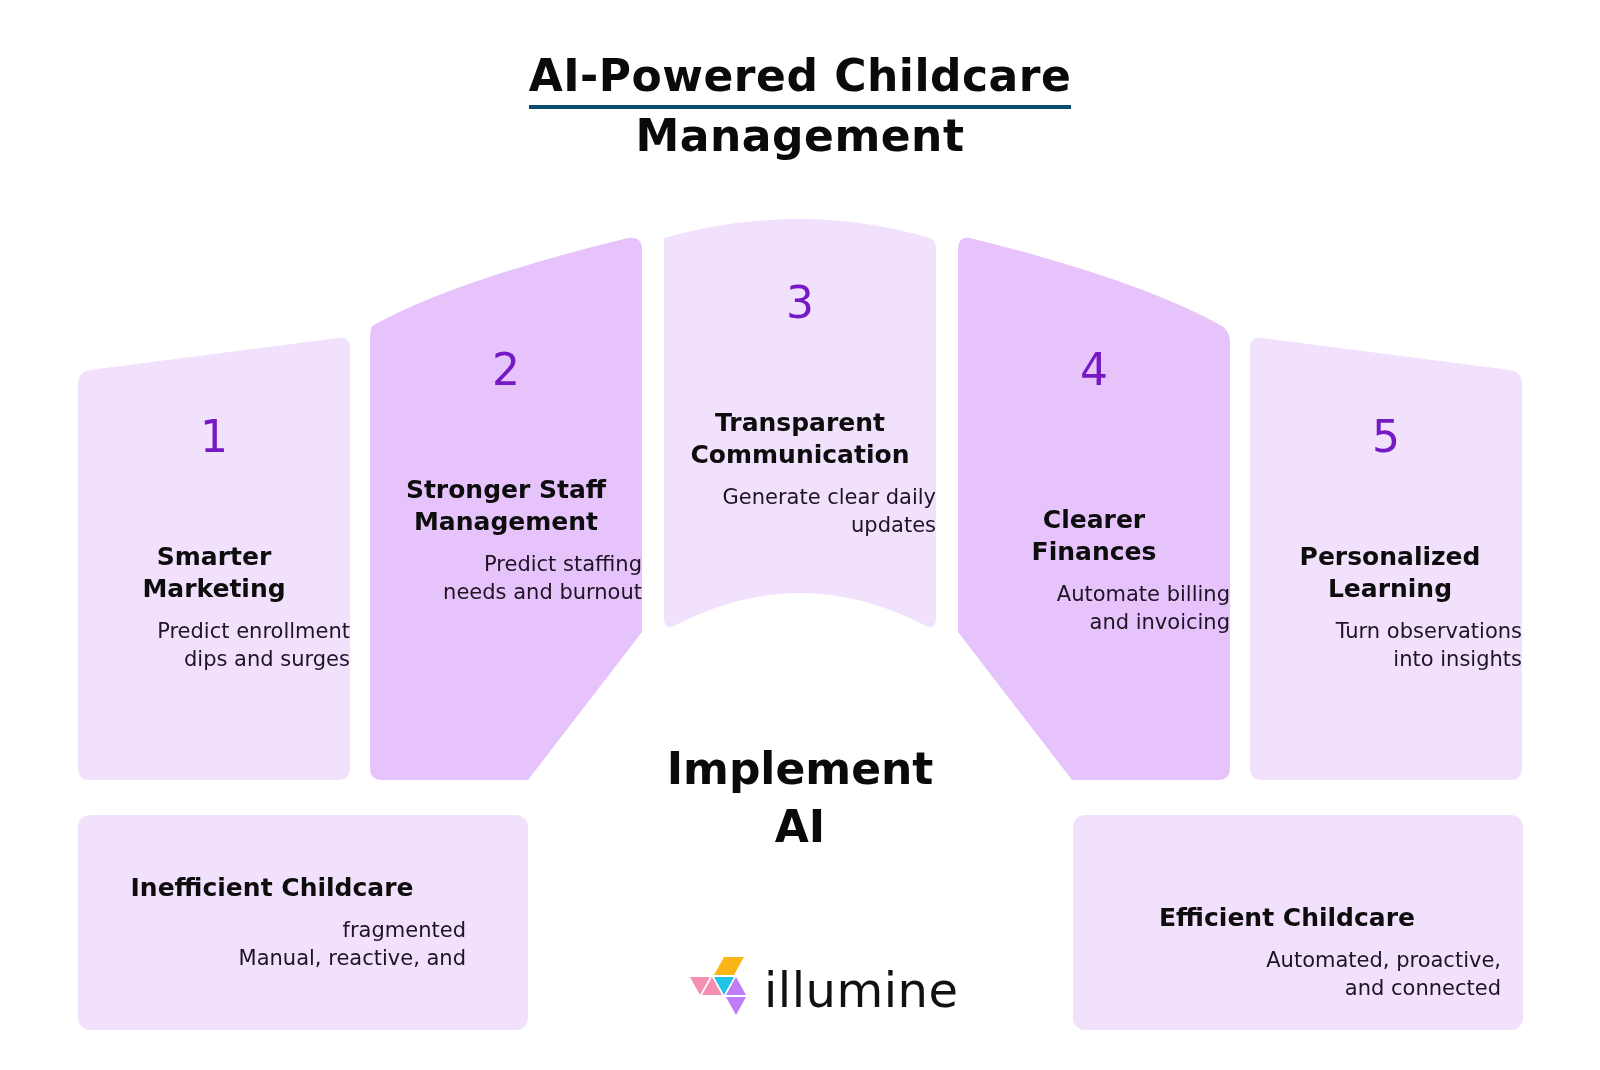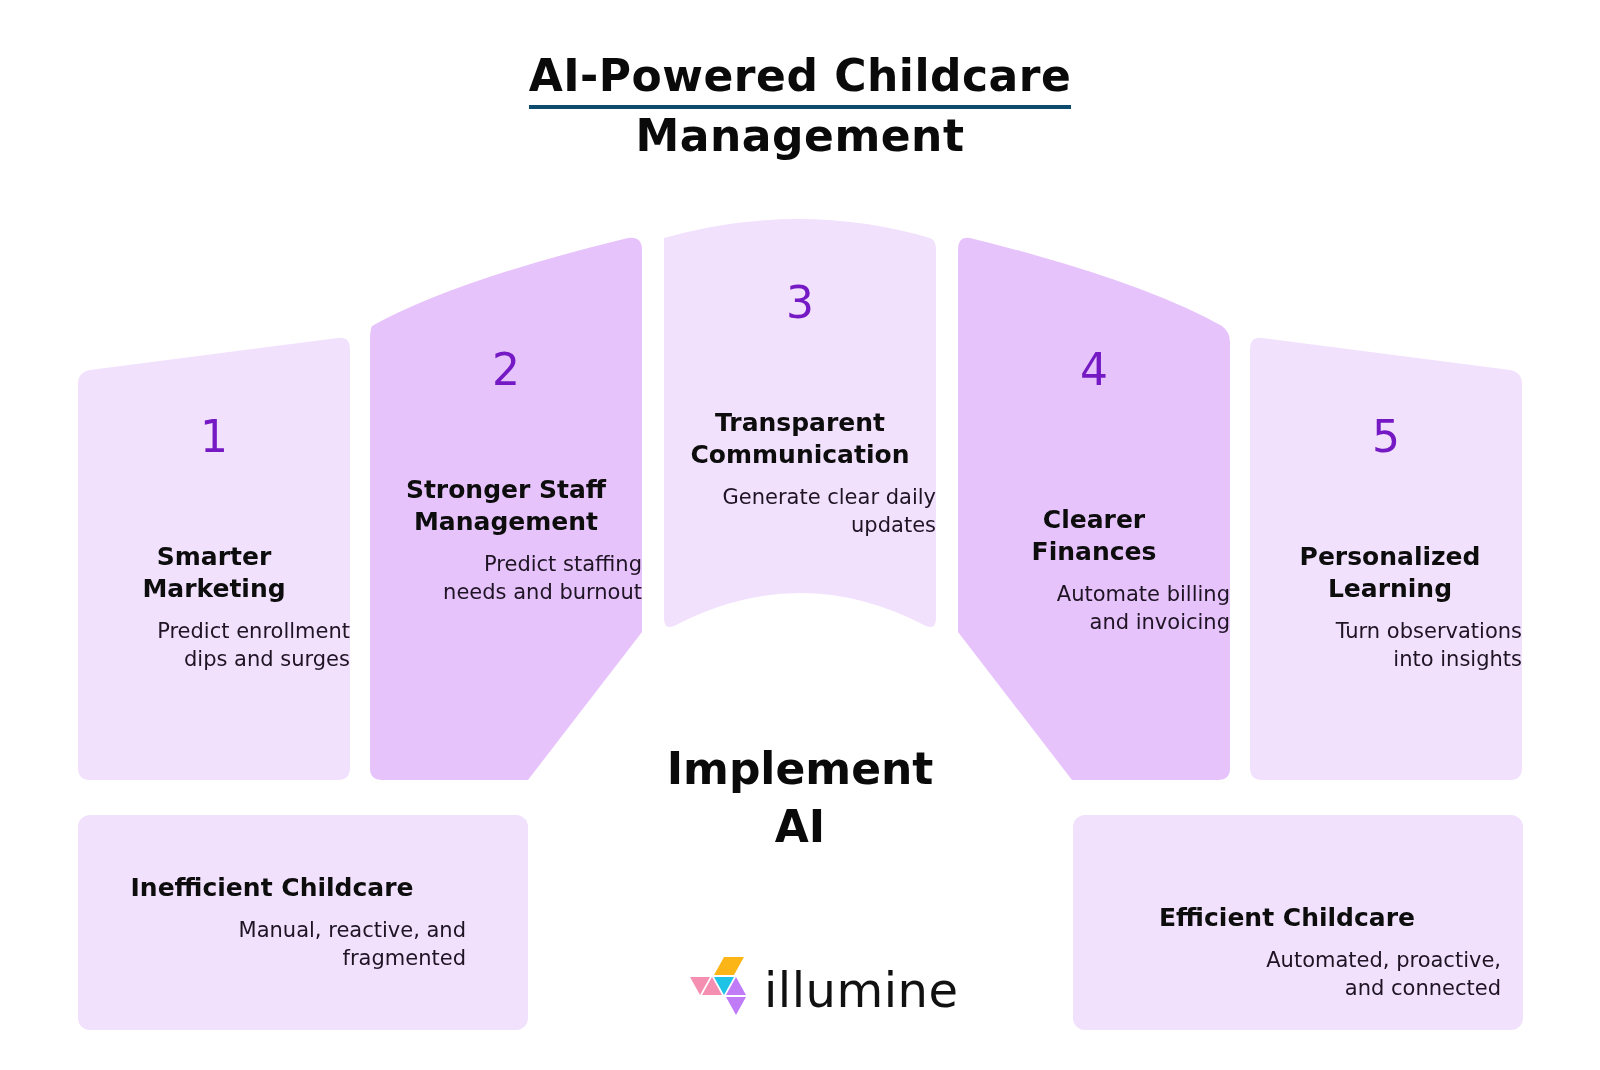--- a/index.html
+++ b/index.html
@@ -131,22 +131,22 @@
 </div>
 
 <div class="center-label">
   <div>Implement</div>
   <div>AI</div>
 </div>
 
 <div class="bottom-text" style="left:78px; width:388px; top:872px;">
   <div class="ctitle">Inefficient Childcare</div>
   <div class="cdesc">
+    <div>fragmented</div>
     <div>Manual, reactive, and</div>
-    <div>fragmented</div>
   </div>
 </div>
 
 <div class="bottom-text" style="left:1073px; width:428px; top:902px;">
   <div class="ctitle">Efficient Childcare</div>
   <div class="cdesc">
     <div>Automated, proactive,</div>
     <div>and connected</div>
   </div>
 </div>

